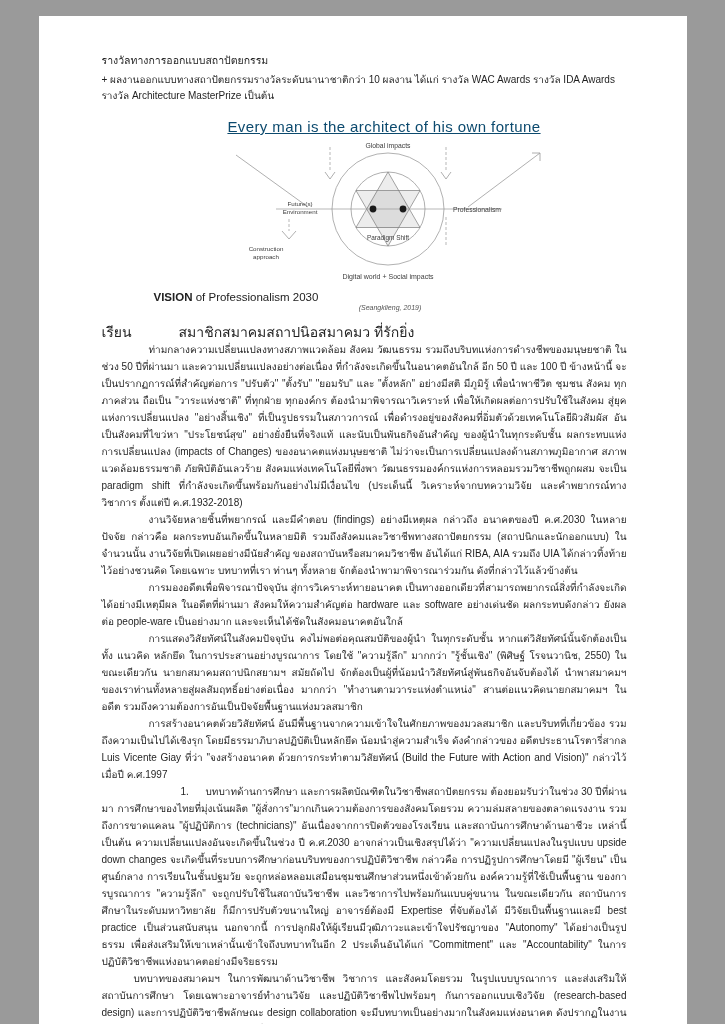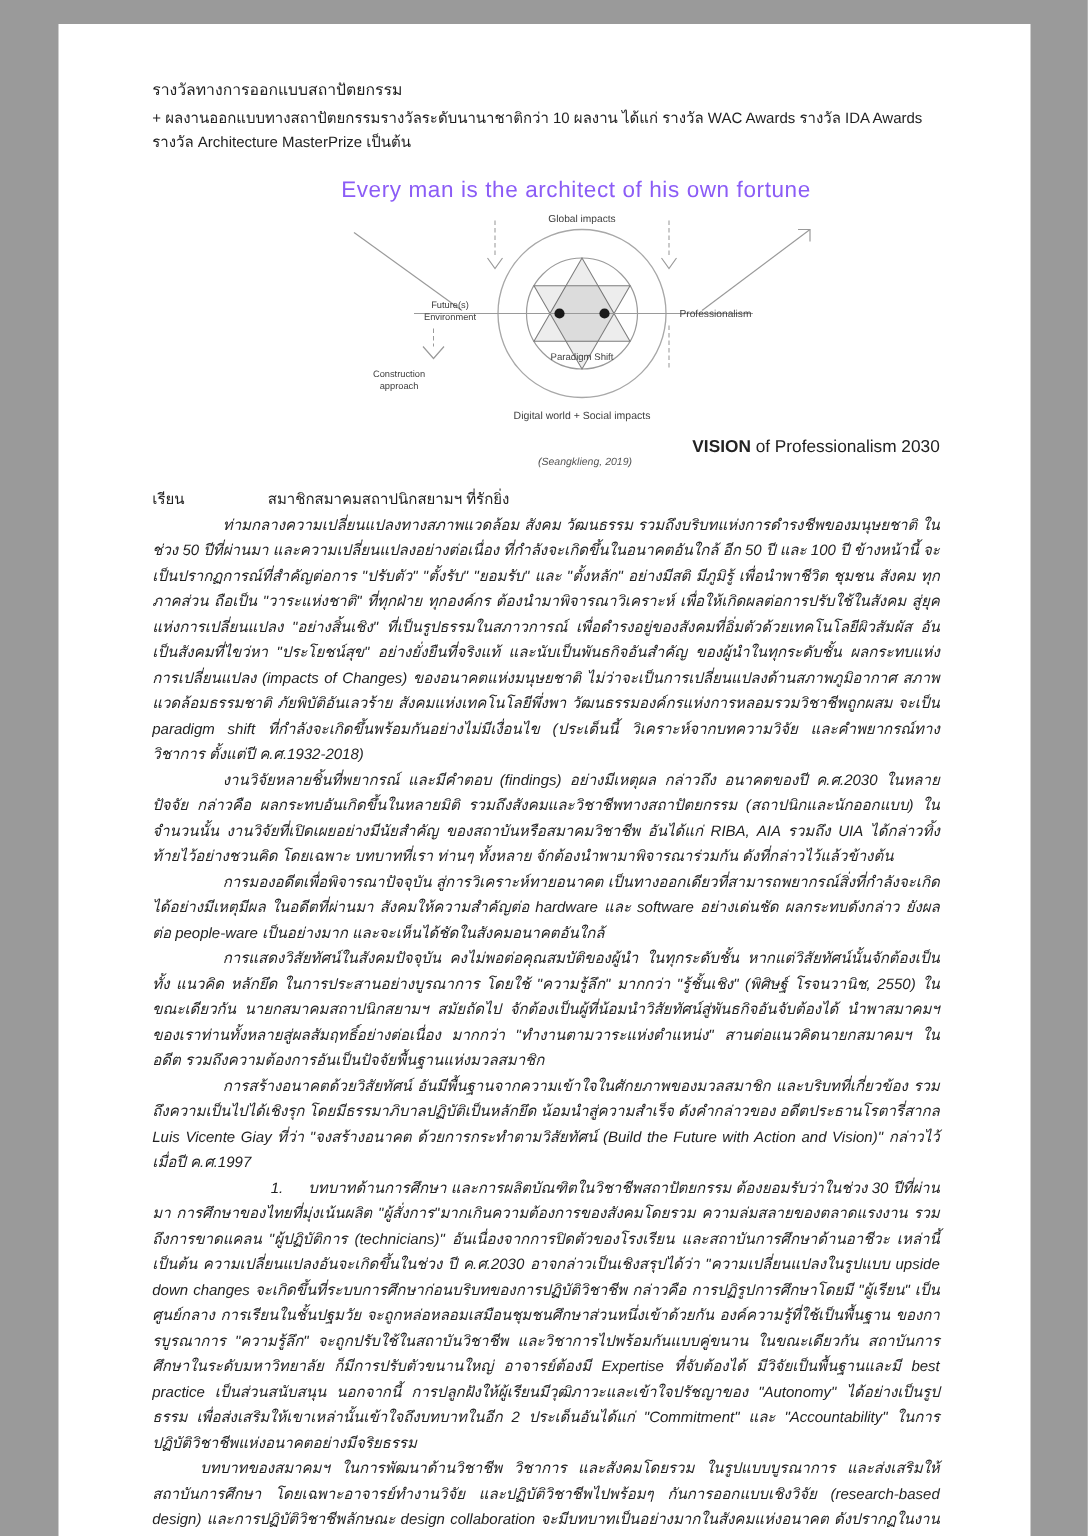--- a/index.html
+++ b/index.html
@@ -12,32 +12,33 @@
     color:#1f1f1f;
     overflow:hidden;
     box-sizing:border-box;
   }
   .content { padding:36px 60px 0 63px; box-sizing:border-box; }
   .hline1 { font-size:10.5px; line-height:16px; }
   .hline2 { font-size:10px; line-height:16px; margin-top:4px; }
   .section-title { font-size:10.5px; margin-top:24px; }
   .quote {
     margin-top:14px;
-    text-align:center; font-size:15px; color:#8b5cf6;
+    text-align:center; font-size:15px; color:#0c4a6e;
     letter-spacing:.4px;
     padding-left:40px;
+    text-decoration:underline;
   }
   .diagram-wrap { margin-top:4px; text-align:center; padding-left:52px; }
-  .diagram-caption { font-size:11.5px; margin-top:0px; text-align:right; padding-left:52px; color:#222; }
+  .diagram-caption { font-size:11.5px; margin-top:0px; text-align:left; padding-left:52px; color:#222; }
   .diagram-caption b { font-weight:bold; }
   .diagram-source { font-size:7px; font-style:italic; color:#555; text-align:center; padding-left:52px; margin-top:1px; }
-  .salutation { margin-top:13px; font-size:10px; line-height:17px; display:flex;align-items:center; }
+  .salutation { margin-top:13px; font-size:14px; line-height:17px; display:flex;align-items:center; }
   .salutation .lbl { width:77px; flex:0 0 77px; }
   .bodytext { font-size:10px; line-height:17px; text-align:justify; }
-  .bodytext p { margin:0; text-indent:47px;font-style:italic; }
+  .bodytext p { margin:0; text-indent:47px; }
   .bodytext p.ind32 { text-indent:32px; }
   .item-first { margin:0; text-indent:0; }
   .item-first .no { display:inline-block; width:25px; margin-left:32px; text-indent:0; }
   svg text { font-family:"Liberation Sans", sans-serif; }
 </style>
 </head>
 <body>
 
 <div class="page">
   <div class="content">
@@ -83,21 +84,21 @@
         <text x="56" y="112" text-anchor="middle" font-size="6.2" fill="#3d3d3d">Construction</text>
         <text x="56" y="120" text-anchor="middle" font-size="6.2" fill="#3d3d3d">approach</text>
         <text x="178" y="140" text-anchor="middle" font-size="7" fill="#3d3d3d">Digital world + Social impacts</text>
       </svg>
     </div>
     <div class="diagram-caption"><b>VISION</b><span> of Professionalism 2030</span></div>
     <div class="diagram-source">(Seangklieng, 2019)</div>
 
     <div class="salutation">
       <span class="lbl">เรียน</span>
-      <span>สมาชิกสมาคมสถาปนิกสยามฯ ที่รักยิ่ง</span>
+      <span>สมาชิกสมาคมสถาปนิอสมาคมว ที่รักยิ่ง</span>
     </div>
 
     <div class="bodytext">
       <p>ท่ามกลางความเปลี่ยนแปลงทางสภาพแวดล้อม สังคม วัฒนธรรม รวมถึงบริบทแห่งการดำรงชีพของมนุษยชาติ ในช่วง 50 ปีที่ผ่านมา  และความเปลี่ยนแปลงอย่างต่อเนื่อง ที่กำลังจะเกิดขึ้นในอนาคตอันใกล้ อีก 50 ปี และ 100 ปี ข้างหน้านี้  จะเป็นปรากฏการณ์ที่สำคัญต่อการ "ปรับตัว"  "ตั้งรับ" "ยอมรับ" และ "ตั้งหลัก" อย่างมีสติ มีภูมิรู้ เพื่อนำพาชีวิต ชุมชน สังคม ทุกภาคส่วน ถือเป็น "วาระแห่งชาติ" ที่ทุกฝ่าย   ทุกองค์กร ต้องนำมาพิจารณาวิเคราะห์ เพื่อให้เกิดผลต่อการปรับใช้ในสังคม สู่ยุคแห่งการเปลี่ยนแปลง "อย่างสิ้นเชิง" ที่เป็นรูปธรรมในสภาวการณ์ เพื่อดำรงอยู่ของสังคมที่อิ่มตัวด้วยเทคโนโลยีผิวสัมผัส อันเป็นสังคมที่ไขว่หา "ประโยชน์สุข" อย่างยั่งยืนที่จริงแท้ และนับเป็นพันธกิจอันสำคัญ ของผู้นำในทุกระดับชั้น  ผลกระทบแห่งการเปลี่ยนแปลง (impacts of Changes) ของอนาคตแห่งมนุษยชาติ ไม่ว่าจะเป็นการเปลี่ยนแปลงด้านสภาพภูมิอากาศ สภาพแวดล้อมธรรมชาติ ภัยพิบัติอันเลวร้าย สังคมแห่งเทคโนโลยีพึ่งพา วัฒนธรรมองค์กรแห่งการหลอมรวมวิชาชีพถูกผสม จะเป็น paradigm shift ที่กำลังจะเกิดขึ้นพร้อมกันอย่างไม่มีเงื่อนไข (ประเด็นนี้ วิเคราะห์จากบทความวิจัย และคำพยากรณ์ทางวิชาการ ตั้งแต่ปี ค.ศ.1932-2018)</p>
       <p>งานวิจัยหลายชิ้นที่พยากรณ์ และมีคำตอบ (findings) อย่างมีเหตุผล กล่าวถึง อนาคตของปี ค.ศ.2030 ในหลายปัจจัย กล่าวคือ ผลกระทบอันเกิดขึ้นในหลายมิติ รวมถึงสังคมและวิชาชีพทางสถาปัตยกรรม (สถาปนิกและนักออกแบบ) ในจำนวนนั้น งานวิจัยที่เปิดเผยอย่างมีนัยสำคัญ ของสถาบันหรือสมาคมวิชาชีพ อันได้แก่ RIBA, AIA รวมถึง UIA ได้กล่าวทิ้งท้ายไว้อย่างชวนคิด โดยเฉพาะ บทบาทที่เรา ท่านๆ ทั้งหลาย จักต้องนำพามาพิจารณาร่วมกัน ดังที่กล่าวไว้แล้วข้างต้น</p>
       <p>การมองอดีตเพื่อพิจารณาปัจจุบัน สู่การวิเคราะห์ทายอนาคต  เป็นทางออกเดียวที่สามารถพยากรณ์สิ่งที่กำลังจะเกิดได้อย่างมีเหตุมีผล  ในอดีตที่ผ่านมา สังคมให้ความสำคัญต่อ hardware และ software อย่างเด่นชัด ผลกระทบดังกล่าว ยังผลต่อ people-ware เป็นอย่างมาก และจะเห็นได้ชัดในสังคมอนาคตอันใกล้</p>
       <p>การแสดงวิสัยทัศน์ในสังคมปัจจุบัน  คงไม่พอต่อคุณสมบัติของผู้นำ ในทุกระดับชั้น หากแต่วิสัยทัศน์นั้นจักต้องเป็นทั้ง แนวคิด หลักยึด ในการประสานอย่างบูรณาการ โดยใช้ "ความรู้ลึก" มากกว่า "รู้ชั้นเชิง" (พิศิษฐ์ โรจนวานิช, 2550) ในขณะเดียวกัน นายกสมาคมสถาปนิกสยามฯ สมัยถัดไป จักต้องเป็นผู้ที่น้อมนำวิสัยทัศน์สู่พันธกิจอันจับต้องได้ นำพาสมาคมฯ ของเราท่านทั้งหลายสู่ผลสัมฤทธิ์อย่างต่อเนื่อง มากกว่า "ทำงานตามวาระแห่งตำแหน่ง" สานต่อแนวคิดนายกสมาคมฯ ในอดีต รวมถึงความต้องการอันเป็นปัจจัยพื้นฐานแห่งมวลสมาชิก</p>
       <p>การสร้างอนาคตด้วยวิสัยทัศน์ อันมีพื้นฐานจากความเข้าใจในศักยภาพของมวลสมาชิก และบริบทที่เกี่ยวข้อง รวมถึงความเป็นไปได้เชิงรุก โดยมีธรรมาภิบาลปฏิบัติเป็นหลักยึด น้อมนำสู่ความสำเร็จ ดังคำกล่าวของ อดีตประธานโรตารี่สากล Luis Vicente Giay ที่ว่า "จงสร้างอนาคต ด้วยการกระทำตามวิสัยทัศน์ (Build the Future with Action and Vision)"  กล่าวไว้เมื่อปี ค.ศ.1997</p>
 
       <p class="item-first"><span class="no">1.</span><span>บทบาทด้านการศึกษา และการผลิตบัณฑิตในวิชาชีพสถาปัตยกรรม ต้องยอมรับว่าในช่วง 30 ปีที่ผ่านมา การศึกษาของไทยที่มุ่งเน้นผลิต "ผู้สั่งการ"มากเกินความต้องการของสังคมโดยรวม ความล่มสลายของตลาดแรงงาน รวมถึงการขาดแคลน "ผู้ปฏิบัติการ (technicians)" อันเนื่องจากการปิดตัวของโรงเรียน และสถาบันการศึกษาด้านอาชีวะ เหล่านี้เป็นต้น ความเปลี่ยนแปลงอันจะเกิดขึ้นในช่วง ปี ค.ศ.2030 อาจกล่าวเป็นเชิงสรุปได้ว่า "ความเปลี่ยนแปลงในรูปแบบ upside down changes จะเกิดขึ้นที่ระบบการศึกษาก่อนบริบทของการปฏิบัติวิชาชีพ กล่าวคือ การปฏิรูปการศึกษาโดยมี "ผู้เรียน" เป็นศูนย์กลาง การเรียนในชั้นปฐมวัย จะถูกหล่อหลอมเสมือนชุมชนศึกษาส่วนหนึ่งเข้าด้วยกัน  องค์ความรู้ที่ใช้เป็นพื้นฐาน ของการบูรณาการ "ความรู้ลึก" จะถูกปรับใช้ในสถาบันวิชาชีพ และวิชาการไปพร้อมกันแบบคู่ขนาน ในขณะเดียวกัน สถาบันการศึกษาในระดับมหาวิทยาลัย ก็มีการปรับตัวขนานใหญ่ อาจารย์ต้องมี Expertise ที่จับต้องได้ มีวิจัยเป็นพื้นฐานและมี best practice เป็นส่วนสนับสนุน นอกจากนี้ การปลูกฝังให้ผู้เรียนมีวุฒิภาวะและเข้าใจปรัชญาของ "Autonomy" ได้อย่างเป็นรูปธรรม เพื่อส่งเสริมให้เขาเหล่านั้นเข้าใจถึงบทบาทในอีก 2 ประเด็นอันได้แก่ "Commitment" และ "Accountability" ในการปฏิบัติวิชาชีพแห่งอนาคตอย่างมีจริยธรรม</span></p>

